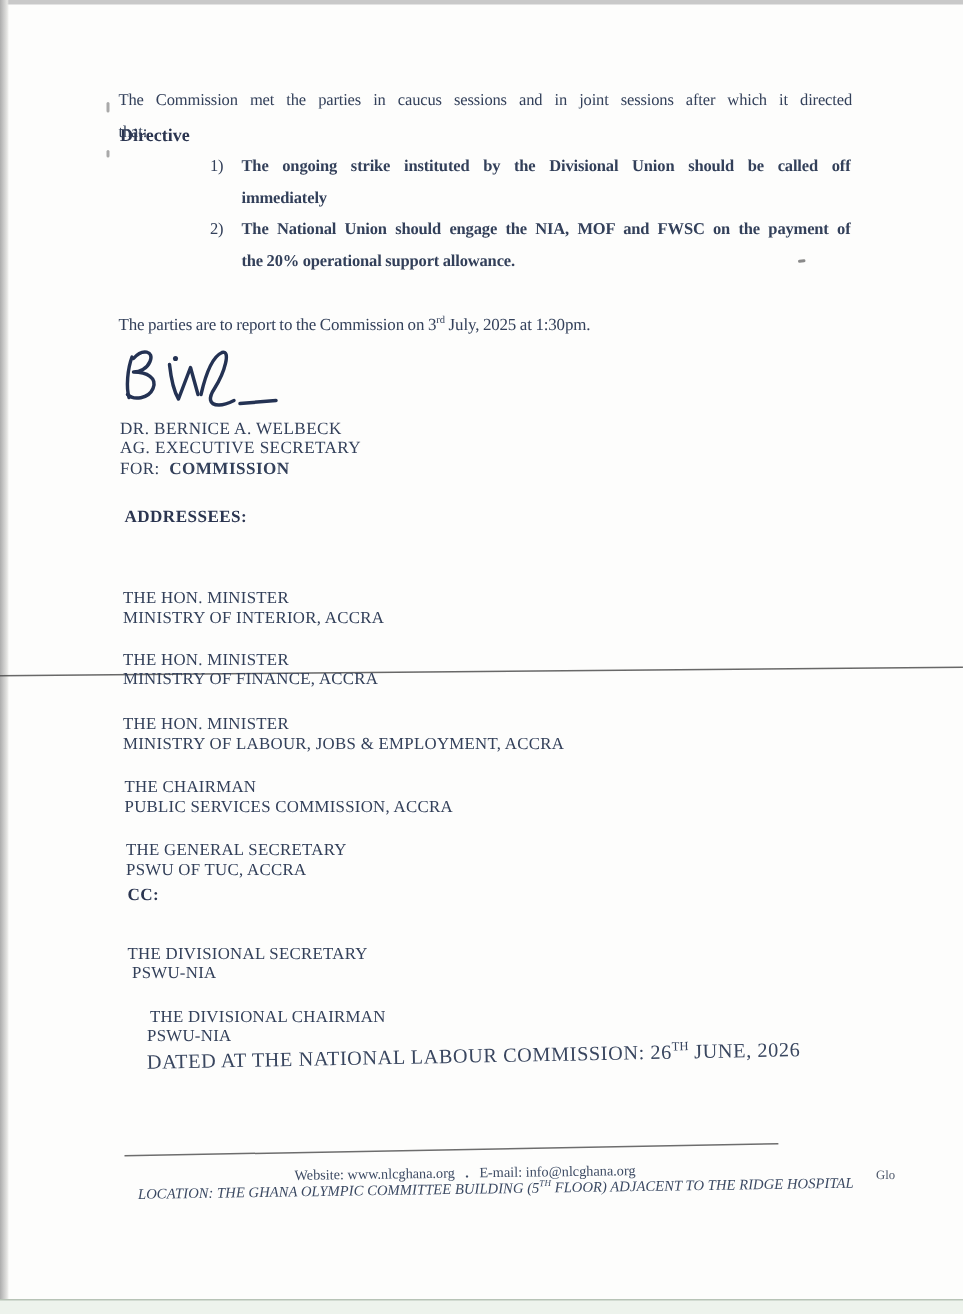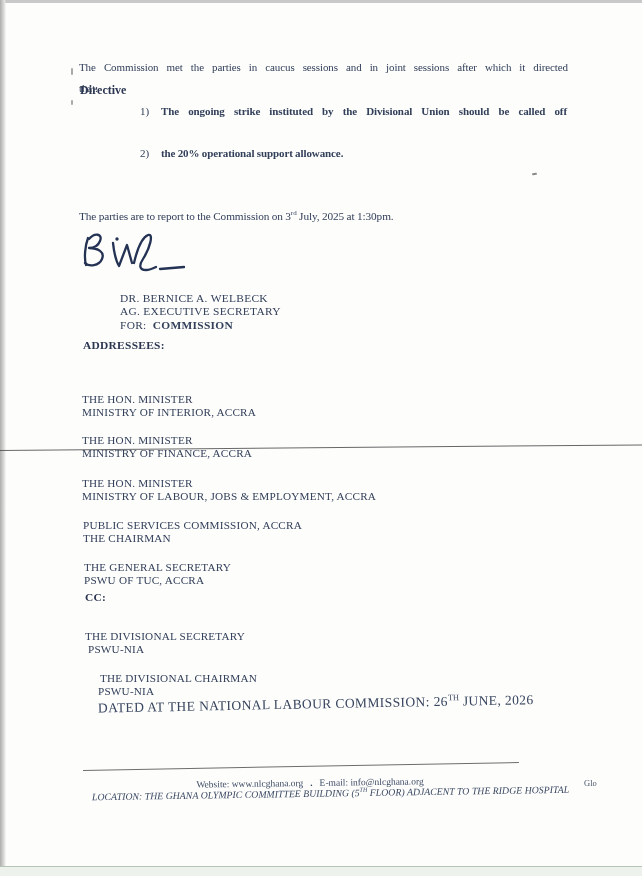--- a/index.html
+++ b/index.html
@@ -65,44 +65,46 @@
 
   <div class="abs bodytxt" style="left:79px; top:57px; width:489px;">
     <div class="jl">The Commission met the parties in caucus sessions and in joint sessions after which it directed</div>
     <div>that:</div>
   </div>
 
   <div class="abs bodytxt list-item" style="left:140px; top:101px; width:423px;">
     <span class="marker">1)</span>
     <div class="txt">
       <div class="jl">The ongoing strike instituted by the Divisional Union should be called off</div>
+      <div>immediately</div>
     </div>
   </div>
 
   <div class="abs bodytxt list-item" style="left:140px; top:143px; width:423px;">
     <span class="marker">2)</span>
     <div class="txt">
+      <div class="jl">The National Union should engage the NIA, MOF and FWSC on the payment of</div>
       <div>the 20% operational support allowance.</div>
     </div>
   </div>
 
   <div class="abs bodytxt" style="left:79px; top:203px; width:500px; font-size:11.3px;">
     <span>The parties are to report to the Commission on 3</span><sup>rd</sup><span> July, 2025 at 1:30pm.</span>
   </div>
 
   <svg class="abs sig-svg" style="left:76px; top:228px;" width="132" height="54" viewBox="0 0 132 54">
     <path d="M13,11 C19,4 27,6 24,13 C22,18 17,20 13,20 C22,20 29,24 26,31 C23,38 13,39 9,35"></path>
     <path d="M10,37 C8,30 9,18 12,10"></path>
     <circle cx="41" cy="11" r="1.7"></circle>
     <path d="M37,15 C38,24 40,33 43,38 L51,17 L56,35"></path>
     <path d="M58,35 C61,22 65,10 72,7 C78,5 74,20 67,31 C63,37 63,42 70,42 C74,42 78,40 80,39"></path>
     <path d="M84,41 L108,39"></path>
   </svg>
 
-  <div class="abs sigblock" style="left:80px; top:292px;margin-left:40px;">
+  <div class="abs sigblock" style="left:80px; top:280px;">
     <div>DR. BERNICE A. WELBECK</div>
     <div>AG. EXECUTIVE SECRETARY</div>
     <div>
       <span>FOR:</span>&nbsp;
       <b>COMMISSION</b>
     </div>
   </div>
 
   <div class="abs addr-head" style="left:83px; top:339px;">ADDRESSEES:</div>
 
@@ -112,22 +114,22 @@
   </div>
   <div class="abs addr" style="left:82px; top:409px;">
     <div>THE HON. MINISTER</div>
     <div>MINISTRY OF FINANCE, ACCRA</div>
   </div>
   <div class="abs addr" style="left:82px; top:452px;">
     <div>THE HON. MINISTER</div>
     <div>MINISTRY OF LABOUR, JOBS &amp; EMPLOYMENT, ACCRA</div>
   </div>
   <div class="abs addr" style="left:83px; top:494px;">
+    <div>THE CHAIRMAN</div>
     <div>PUBLIC SERVICES COMMISSION, ACCRA</div>
-    <div>THE CHAIRMAN</div>
   </div>
   <div class="abs addr" style="left:84px; top:536px;">
     <div>THE GENERAL SECRETARY</div>
     <div>PSWU OF TUC, ACCRA</div>
   </div>
 
   <div class="abs addr-head" style="left:85px; top:591px;">CC:</div>
   <div class="abs addr" style="left:85px; top:605px;">
     <div>THE DIVISIONAL SECRETARY</div>
     <div style="margin-left:3px;">PSWU-NIA</div>

